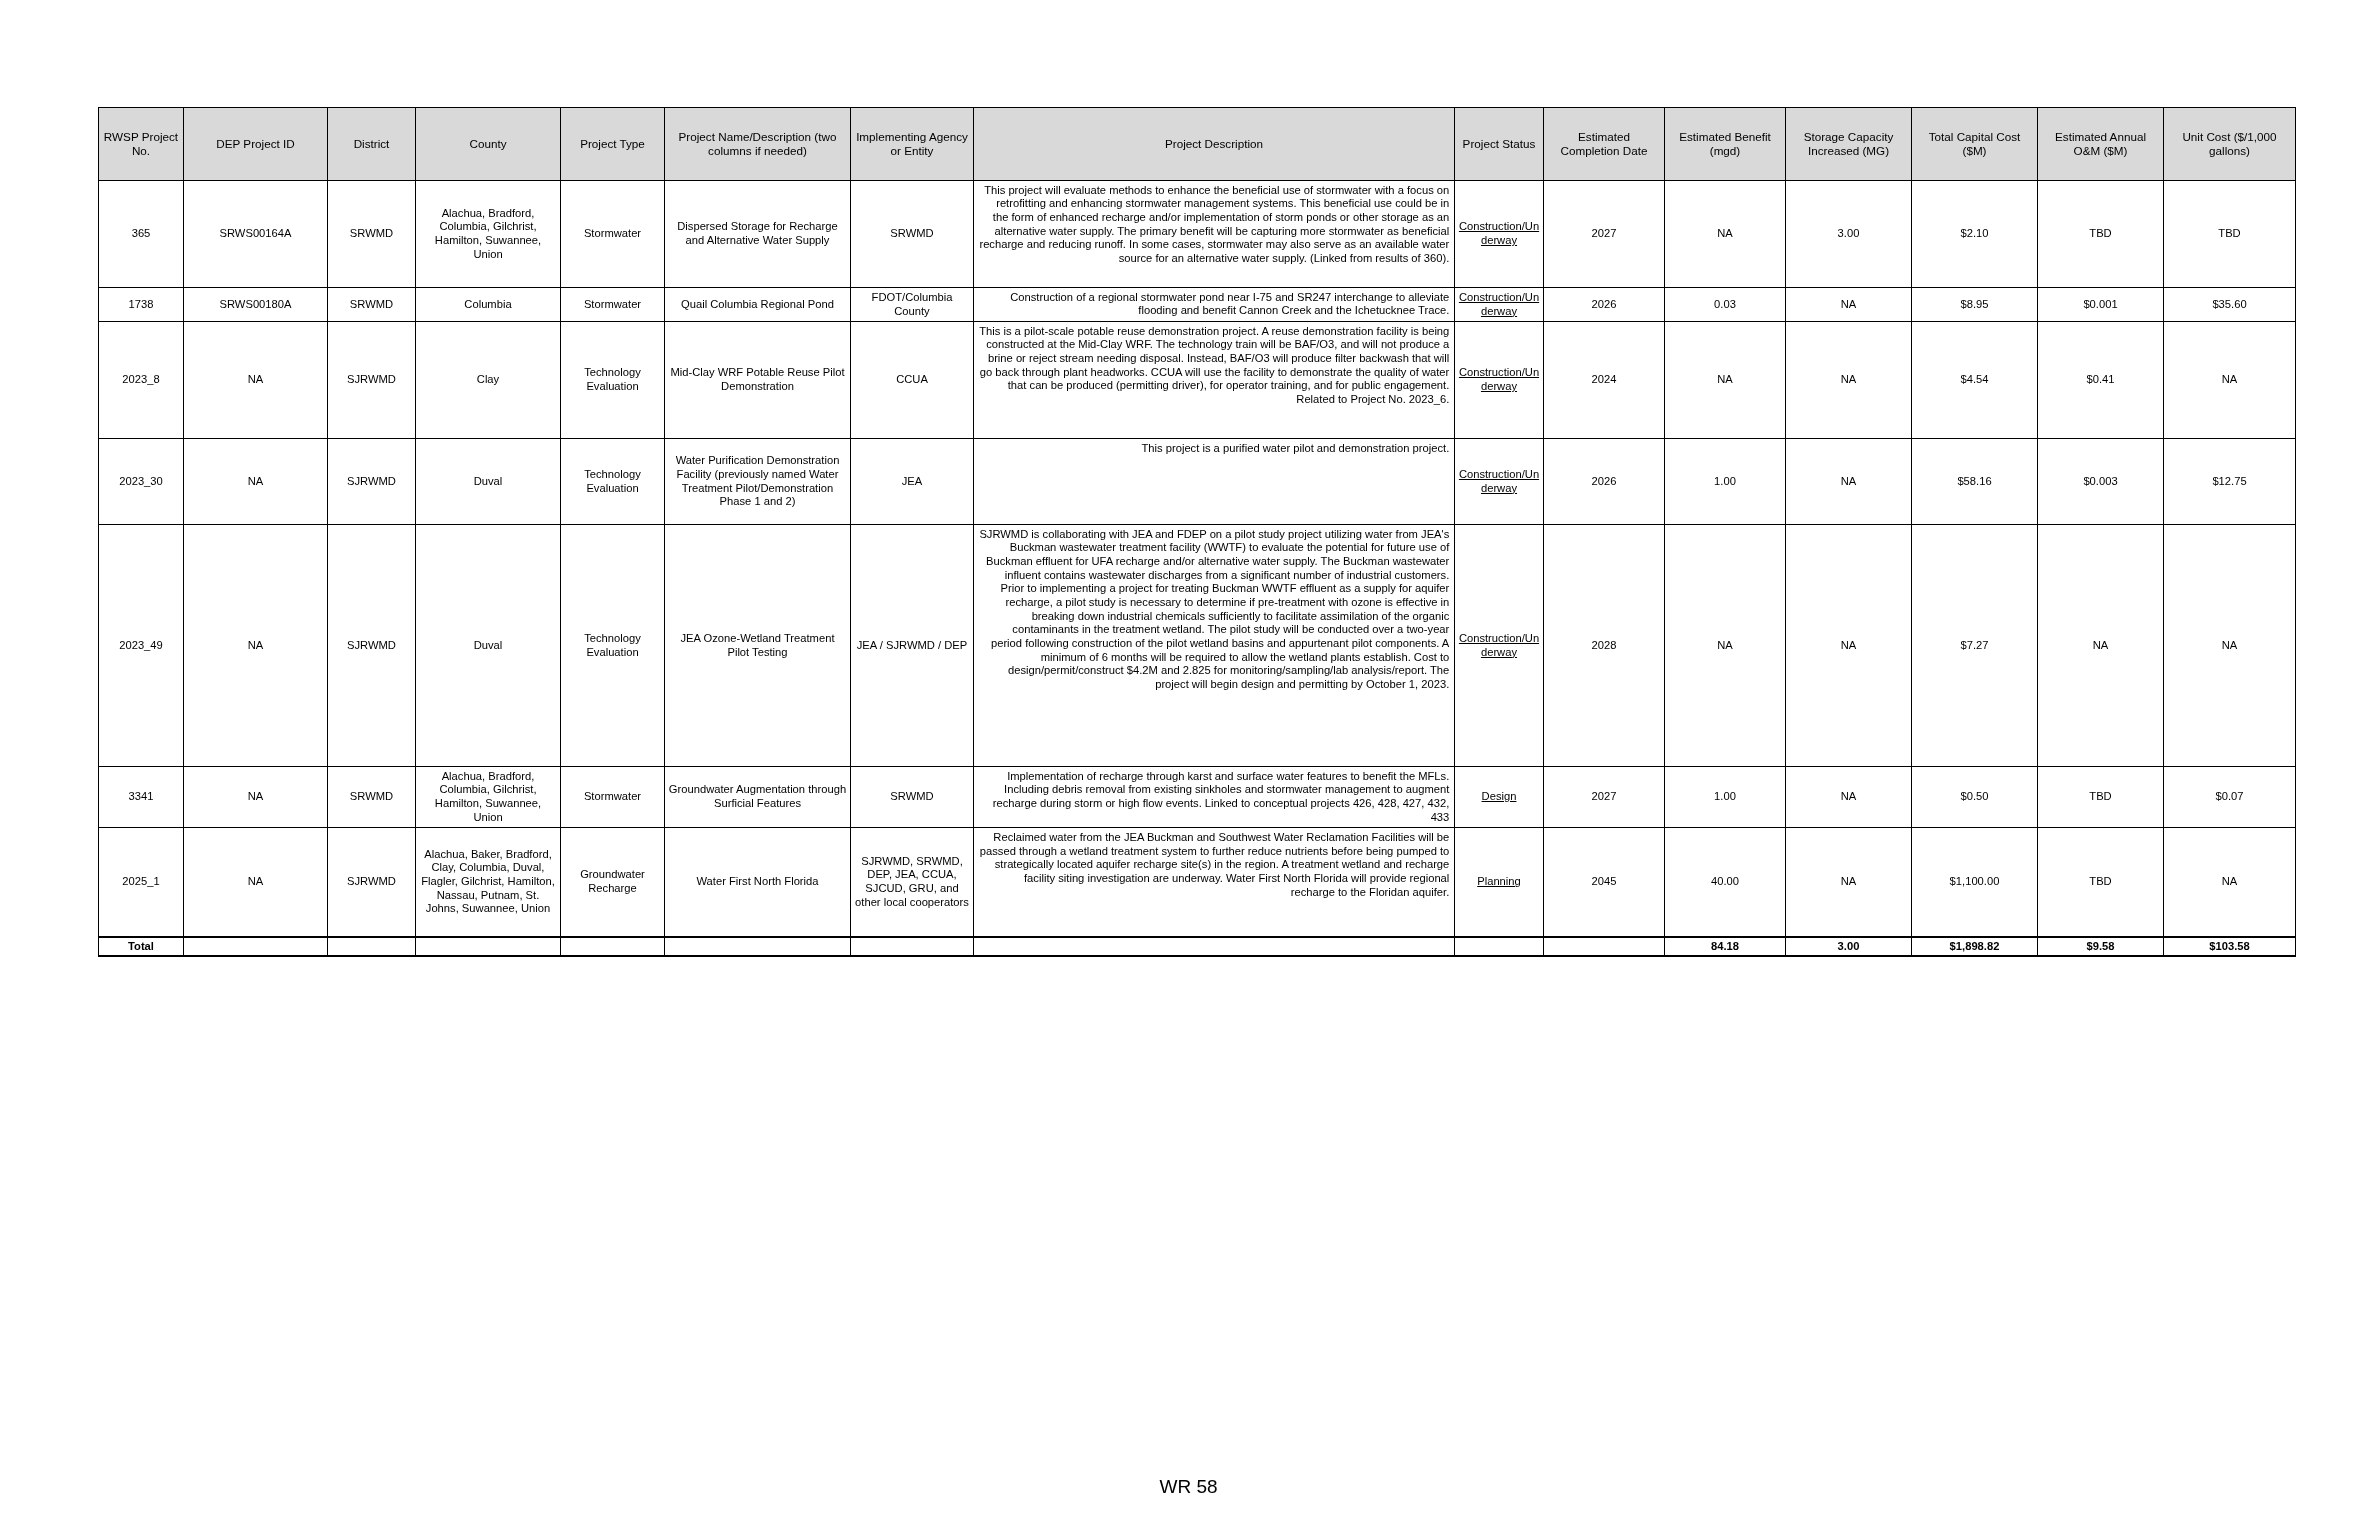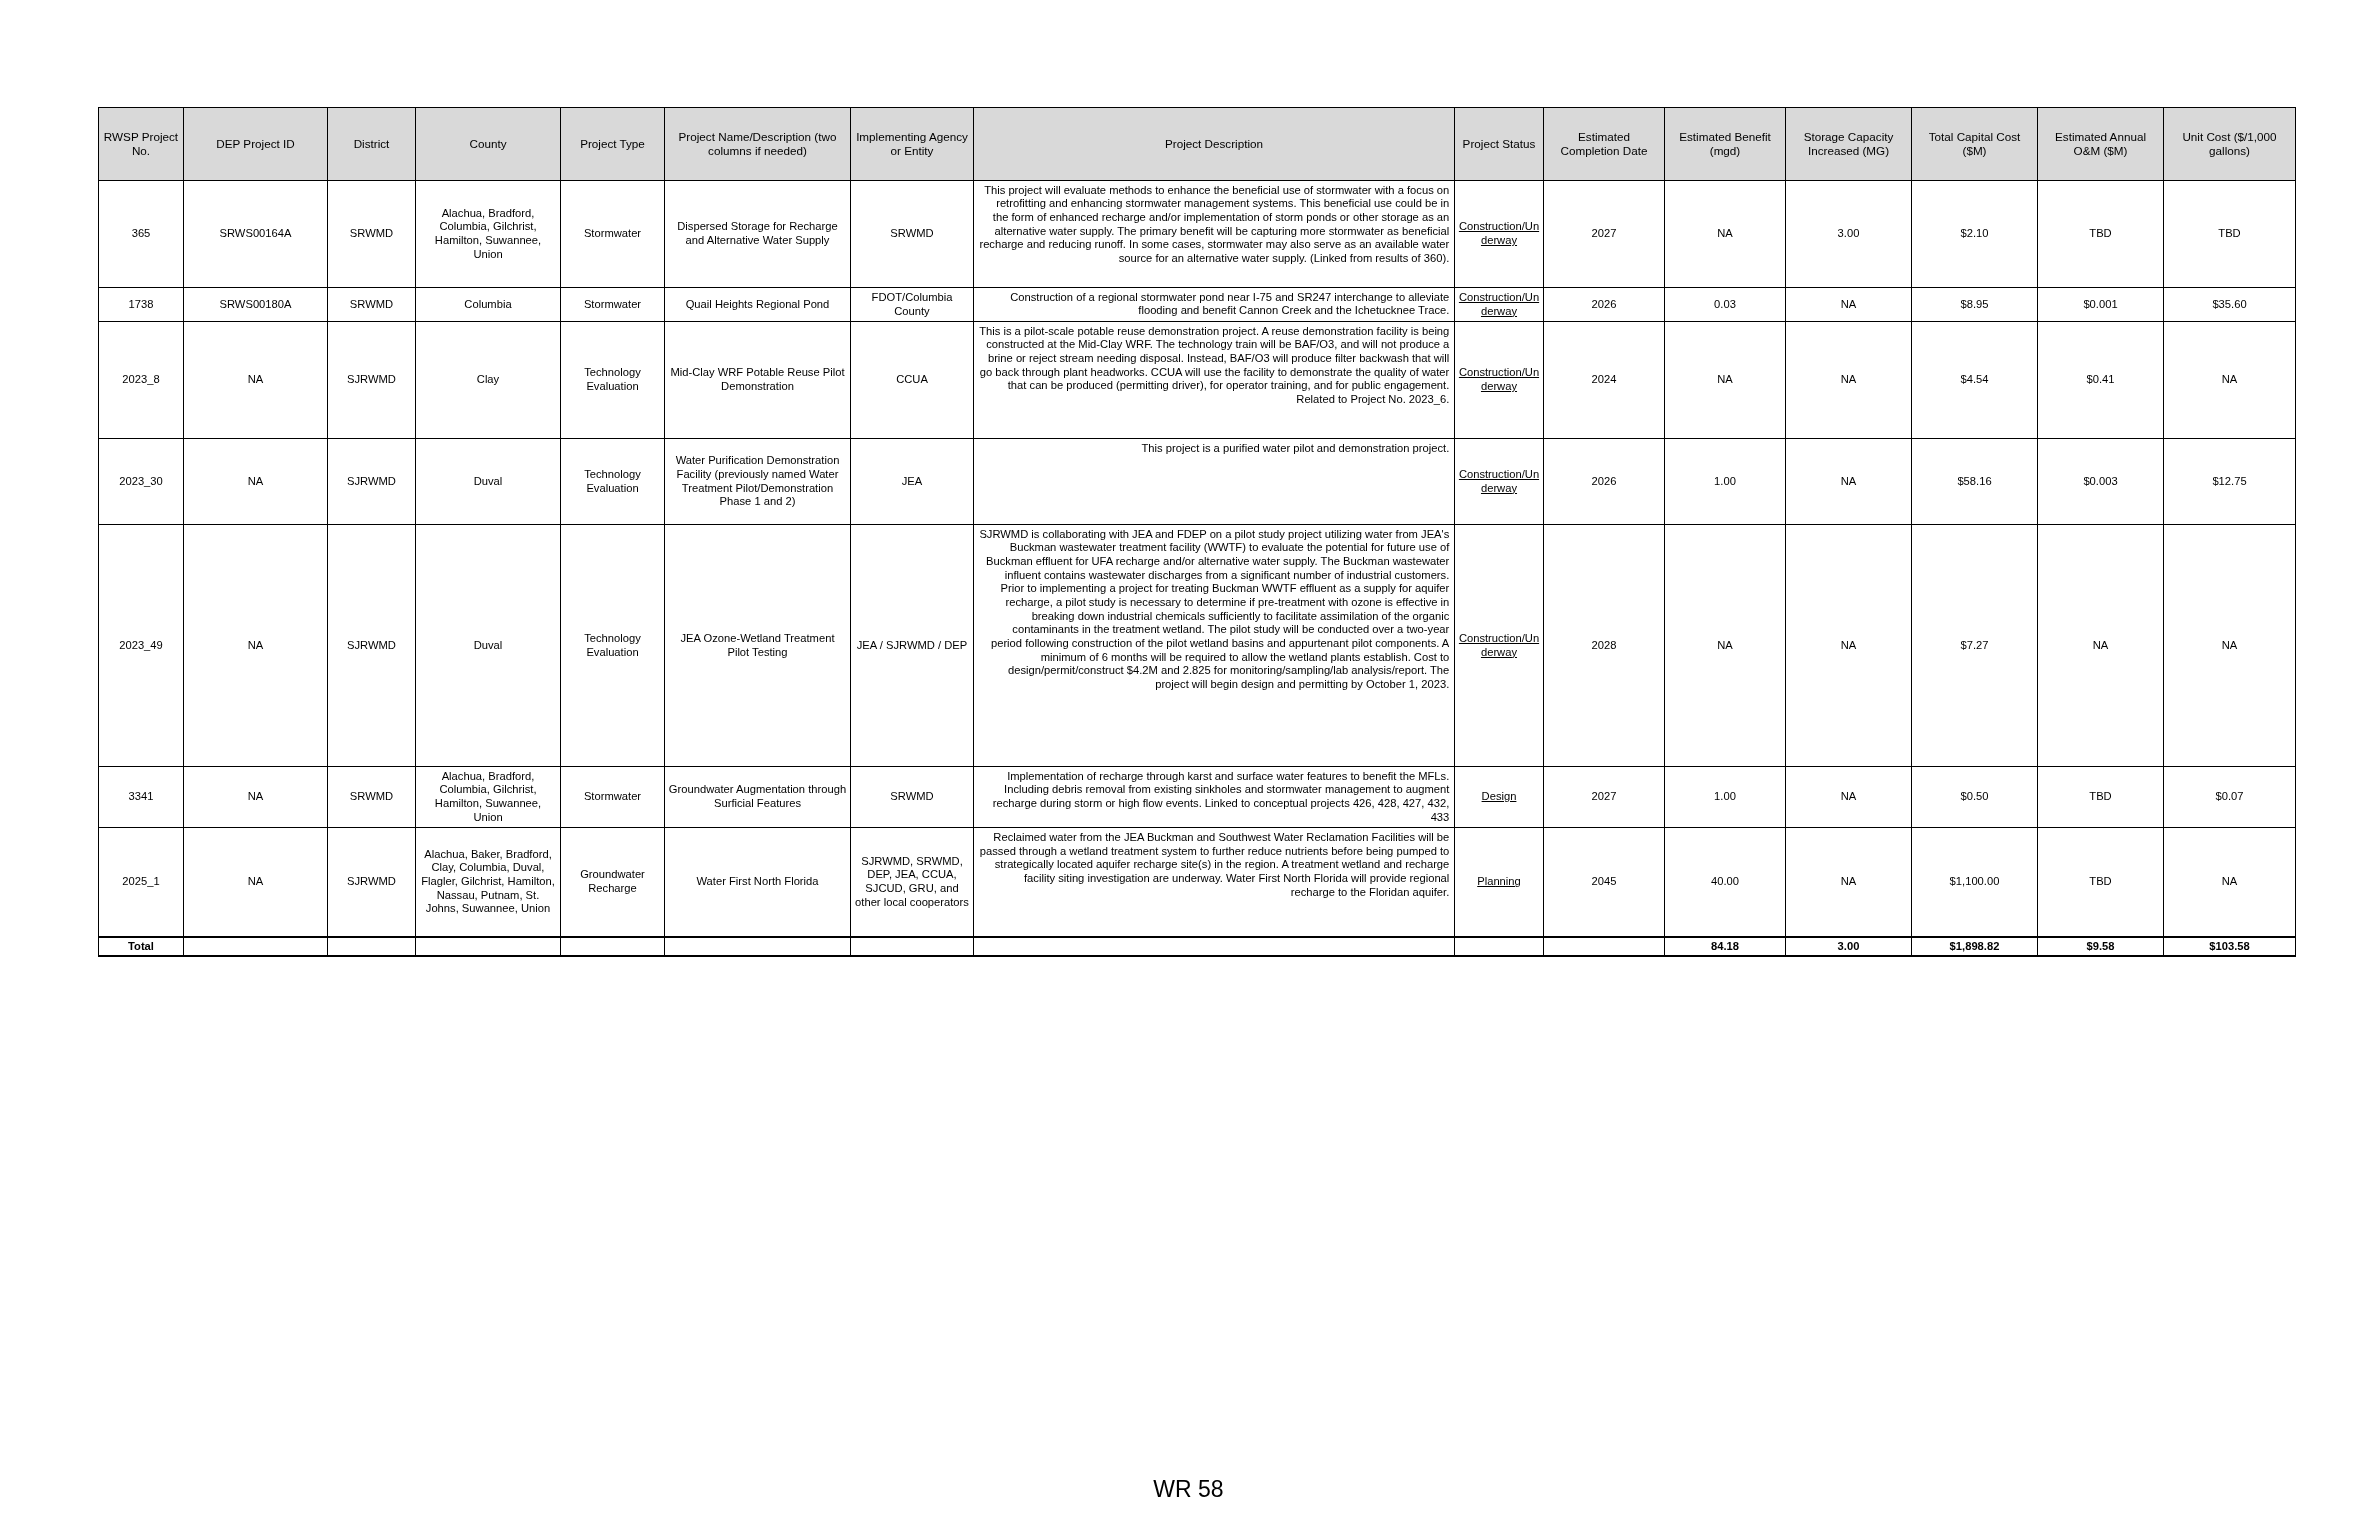--- a/index.html
+++ b/index.html
@@ -66,21 +66,21 @@
     font-weight: bold;
     border-top: 2.8px solid #000000;
     border-bottom: 2.8px solid #000000;
   }
   .footer {
     position: absolute;
     left: 0;
     right: 0;
     top: 1476px;
     text-align: center;
-    font-size: 23px;
+    font-size: 19px;
     color: #000000;
   }
 </style>
 </head>
 <body>
 
 <div class="page">
   <div class="table-wrap">
     <table class="projects">
       <colgroup>
@@ -136,21 +136,21 @@
             <td>$2.10</td>
             <td>TBD</td>
             <td>TBD</td>
           </tr>
           <tr>
             <td>1738</td>
             <td>SRWS00180A</td>
             <td>SRWMD</td>
             <td>Columbia</td>
             <td>Stormwater</td>
-            <td>Quail Heights Regional Pond</td>
+            <td>Quail Columbia Regional Pond</td>
             <td>FDOT/Columbia County</td>
             <td class="desc">Construction of a regional stormwater pond near I-75 and SR247 interchange to alleviate flooding and benefit Cannon Creek and the Ichetucknee Trace.</td>
             <td class="status">Construction/Underway</td>
             <td>2026</td>
             <td>0.03</td>
             <td>NA</td>
             <td>$8.95</td>
             <td>$0.001</td>
             <td>$35.60</td>
           </tr>

